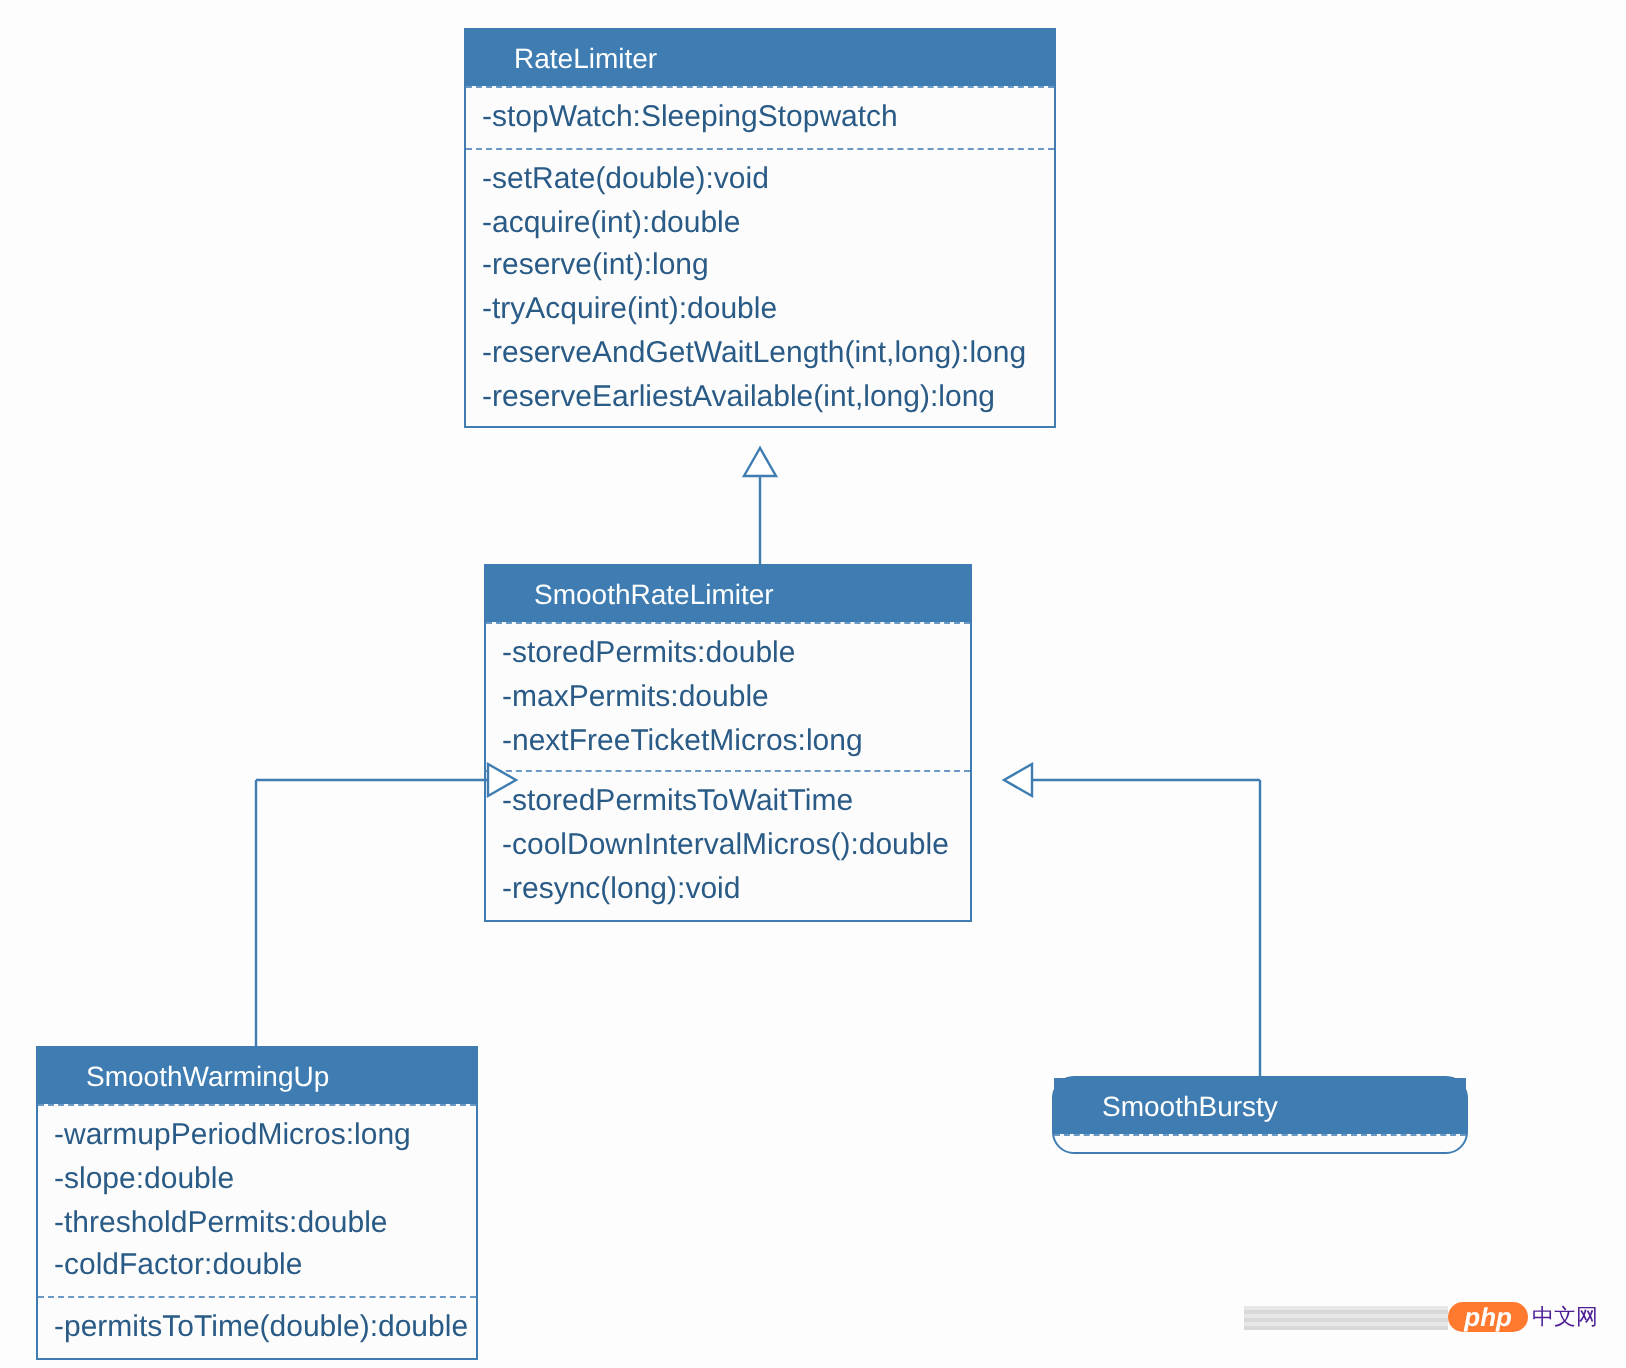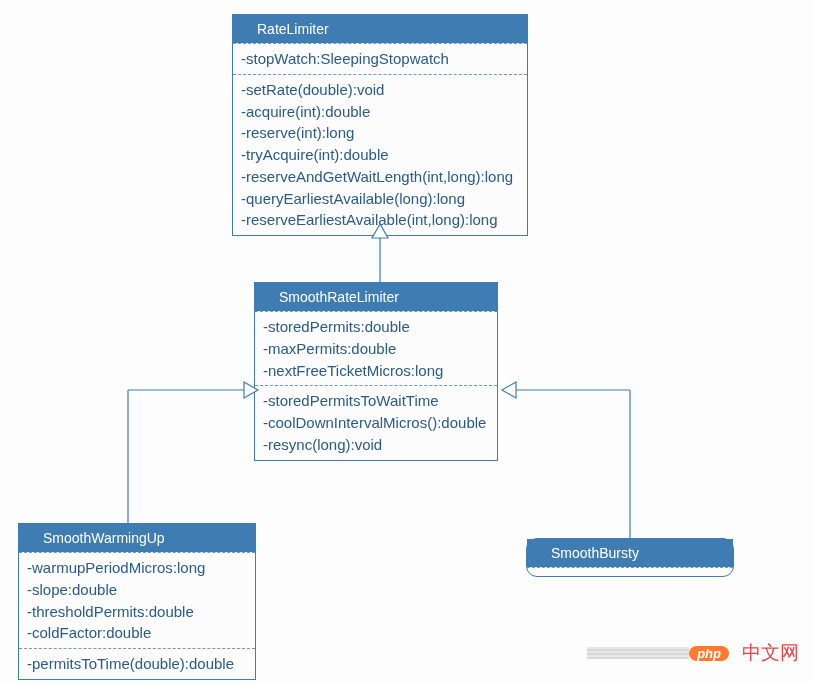--- a/index.html
+++ b/index.html
@@ -52,56 +52,55 @@
     }
     .wm-pill {
       background: #ff7a2f;
       color: #fff;
       font-weight: bold;
       font-style: italic;
       border-radius: 10px;
       padding: 0 8px;
       font-size: 13px;
     }
-    .wm-text { font-size: 19px; color: #ef4444; margin-left: 13px; }
+    .wm-text { font-size: 11px; color: #4c1d95; margin-left: 2px; }
   </style>
 </head>
 <body>
 
 <div class="class-box" style="left:232px; top:14px; width:296px;">
   <div class="class-title">RateLimiter</div>
   <div class="section">
     <div class="member">-stopWatch:SleepingStopwatch</div>
   </div>
   <div class="section">
     <div class="member">-setRate(double):void</div>
     <div class="member">-acquire(int):double</div>
     <div class="member">-reserve(int):long</div>
     <div class="member">-tryAcquire(int):double</div>
     <div class="member">-reserveAndGetWaitLength(int,long):long</div>
-    <div class="member">-queryEarliestAvailable(long):long</div>
     <div class="member">-reserveEarliestAvailable(int,long):long</div>
   </div>
 </div>
 
-<div class="class-box" style="left:254px; top:282px; width:244px;">
+<div class="class-box" style="left:242px; top:282px; width:244px;">
   <div class="class-title">SmoothRateLimiter</div>
   <div class="section">
     <div class="member">-storedPermits:double</div>
     <div class="member">-maxPermits:double</div>
     <div class="member">-nextFreeTicketMicros:long</div>
   </div>
   <div class="section">
     <div class="member">-storedPermitsToWaitTime</div>
     <div class="member">-coolDownIntervalMicros():double</div>
     <div class="member">-resync(long):void</div>
   </div>
 </div>
 
-<div class="class-box" style="left:18px; top:523px; width:238px;">
+<div class="class-box" style="left:18px; top:523px; width:221px;">
   <div class="class-title">SmoothWarmingUp</div>
   <div class="section">
     <div class="member">-warmupPeriodMicros:long</div>
     <div class="member">-slope:double</div>
     <div class="member">-thresholdPermits:double</div>
     <div class="member">-coldFactor:double</div>
   </div>
   <div class="section">
     <div class="member">-permitsToTime(double):double</div>
   </div>

